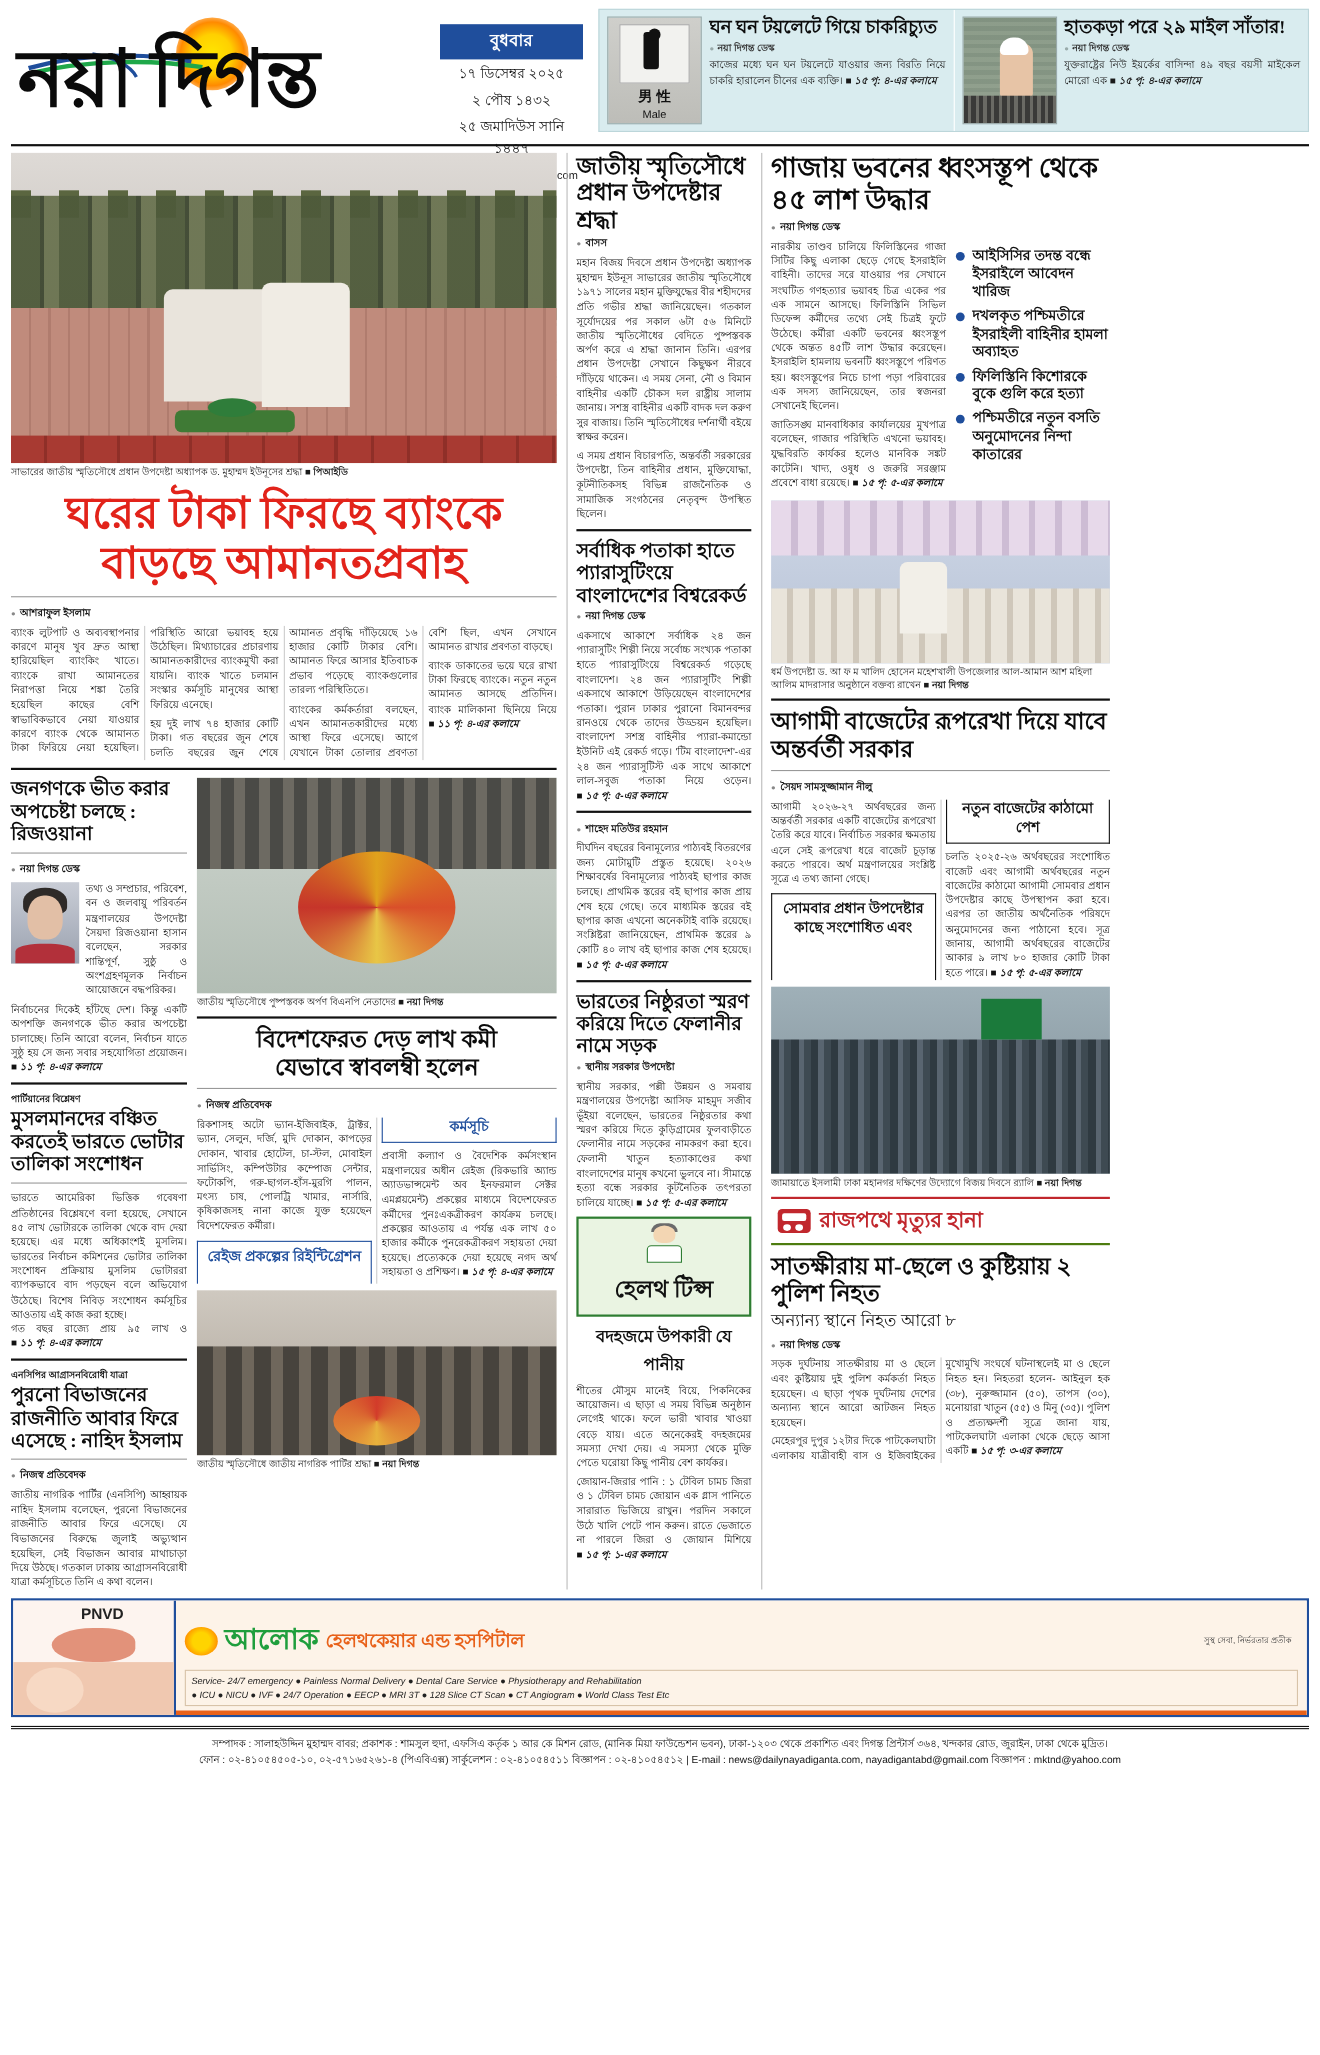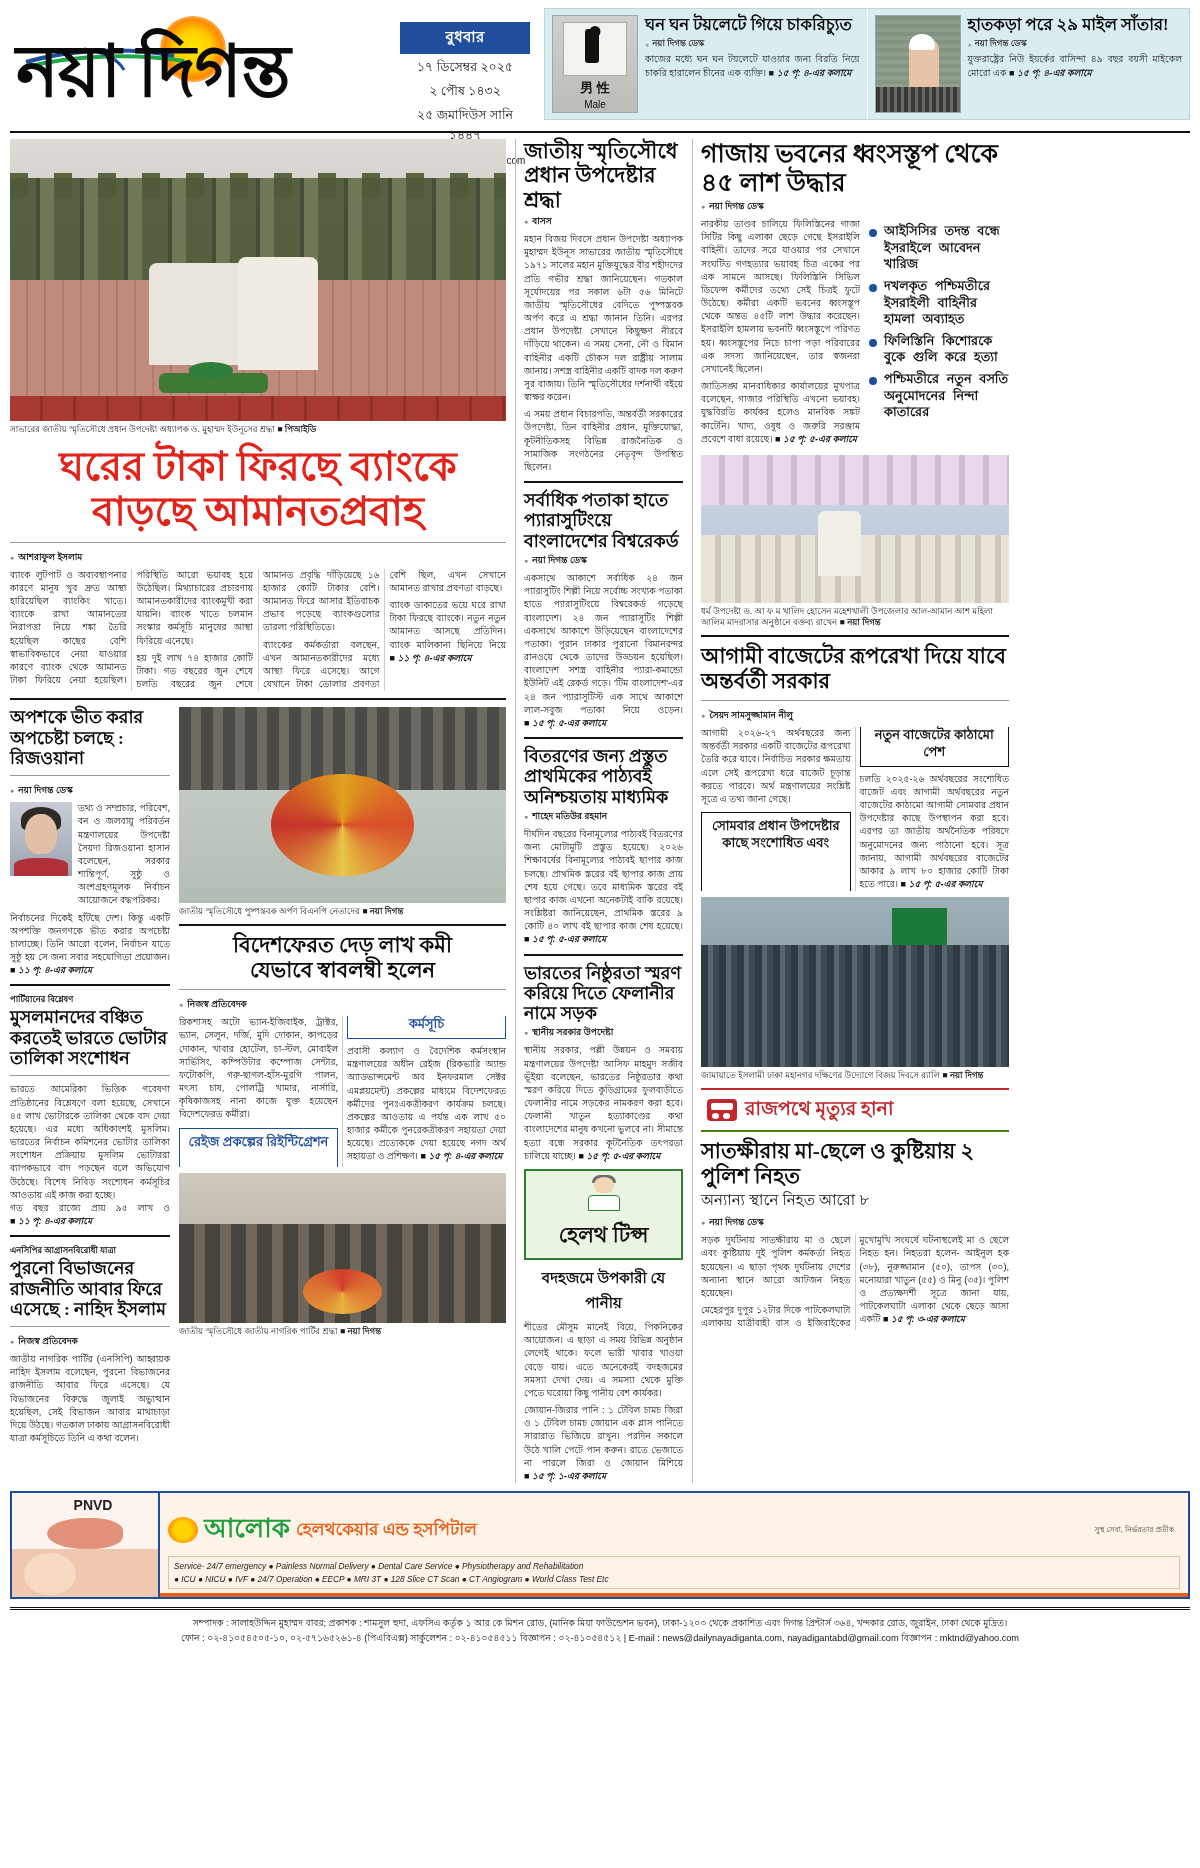--- a/index.html
+++ b/index.html
@@ -117,21 +117,21 @@
   .hl-lg { font-size: 25px; }
   .hl-md { font-size: 21px; }
   .hl-sm { font-size: 17.5px; }
   .hl-xs { font-size: 15px; }
   .body-txt { font-size: 9.1px; line-height: 1.45; text-align: justify; }
   .body-txt p { margin-bottom: 4px; }
   .cols2 { column-count: 2; column-gap: 9px; column-rule: 1px solid #ccc; }
 
   .bullets { list-style: none; margin: 6px 0 8px; }
   .bullets li {
-    font-family: Liberation Mono, monospace;
+    font-family: Liberation Sans, sans-serif;
     font-size: 12.8px; font-weight: bold; line-height: 1.3; margin-bottom: 5px;
     padding-left: 15px; position: relative;
   }
   .bullets li::before {
     content:""; position:absolute; left:0; top:5px; width:8px; height:8px;
     background:#1f4e9c; border-radius:50%;
   }
 
   .kicker-box {
     border: 1px solid #111; padding: 5px 7px; margin: 6px 0;
@@ -313,21 +313,21 @@
           <span>ব্যাংক ডাকাতের ভয়ে ঘরে রাখা টাকা ফিরছে ব্যাংকে। নতুন নতুন আমানত আসছে প্রতিদিন। ব্যাংক মালিকানা ছিনিয়ে নিয়ে</span>
           <span class="jump">■ ১১ পৃ: ৪-এর কলামে</span>
         </p>
       </div>
 
       <div class="hr-bold"></div>
 
       <div style="display:flex; gap:9px;">
         <div style="width:160px; flex:0 0 160px;">
 
-          <h2 class="hl hl-sm">অপশকে ভীত করার অপচেষ্টা চলছে : রিজওয়ানা</h2>
+          <h2 class="hl hl-sm">জনগণকে ভীত করার অপচেষ্টা চলছে : রিজওয়ানা</h2>
           <div class="hr-thin"></div>
           <div class="lead-byline">নয়া দিগন্ত ডেস্ক</div>
           <div style="display:flex; gap:6px;">
             <div class="mini-photo ph-port" style="width:62px;height:74px;flex:0 0 62px;">
               <div class="hair"></div>
                 <div class="face"></div>
                 <div class="shoulder"></div>
             </div>
             <div class="body-txt" style="flex:1;">তথ্য ও সম্প্রচার, পরিবেশ, বন ও জলবায়ু পরিবর্তন মন্ত্রণালয়ের উপদেষ্টা সৈয়দা রিজওয়ানা হাসান বলেছেন, সরকার শান্তিপূর্ণ, সুষ্ঠু ও অংশগ্রহণমূলক নির্বাচন আয়োজনে বদ্ধপরিকর।</div>
           </div>
@@ -406,21 +406,20 @@
 
       <h2 class="hl hl-sm">সর্বাধিক পতাকা হাতে প্যারাসুটিংয়ে বাংলাদেশের বিশ্বরেকর্ড</h2>
       <div class="lead-byline">নয়া দিগন্ত ডেস্ক</div>
       <div class="body-txt">
         <span>একসাথে আকাশে সর্বাধিক ২৪ জন প্যারাসুটিং শিল্পী নিয়ে সর্বোচ্চ সংখ্যক পতাকা হাতে প্যারাসুটিংয়ে বিশ্বরেকর্ড গড়েছে বাংলাদেশ। ২৪ জন প্যারাসুটিং শিল্পী একসাথে আকাশে উড়িয়েছেন বাংলাদেশের পতাকা। পুরান ঢাকার পুরানো বিমানবন্দর রানওয়ে থেকে তাদের উড্ডয়ন হয়েছিল। বাংলাদেশ সশস্ত্র বাহিনীর প্যারা-কমান্ডো ইউনিট এই রেকর্ড গড়ে। 'টিম বাংলাদেশ'-এর ২৪ জন প্যারাসুটিস্ট এক সাথে আকাশে লাল-সবুজ পতাকা নিয়ে ওড়েন।</span>
         <span class="jump">■ ১৫ পৃ: ৫-এর কলামে</span>
       </div>
 
       <div class="hr-bold"></div>
 
-      <h2 class="hl hl-sm">বিতরণের জন্য প্রস্তুত প্রাথমিকের পাঠ্যবই অনিশ্চয়তায় মাধ্যমিক</h2>
       <div class="lead-byline">শাহেদ মতিউর রহমান</div>
       <div class="body-txt">
         <span>দীর্ঘদিন বছরের বিনামূল্যের পাঠ্যবই বিতরণের জন্য মোটামুটি প্রস্তুত হয়েছে। ২০২৬ শিক্ষাবর্ষের বিনামূল্যের পাঠ্যবই ছাপার কাজ চলছে। প্রাথমিক স্তরের বই ছাপার কাজ প্রায় শেষ হয়ে গেছে। তবে মাধ্যমিক স্তরের বই ছাপার কাজ এখনো অনেকটাই বাকি রয়েছে। সংশ্লিষ্টরা জানিয়েছেন, প্রাথমিক স্তরের ৯ কোটি ৪০ লাখ বই ছাপার কাজ শেষ হয়েছে।</span>
         <span class="jump">■ ১৫ পৃ: ৫-এর কলামে</span>
       </div>
 
       <div class="hr-bold"></div>
 
       <h2 class="hl hl-sm">ভারতের নিষ্ঠুরতা স্মরণ করিয়ে দিতে ফেলানীর নামে সড়ক</h2>
       <div class="lead-byline">স্থানীয় সরকার উপদেষ্টা</div>

